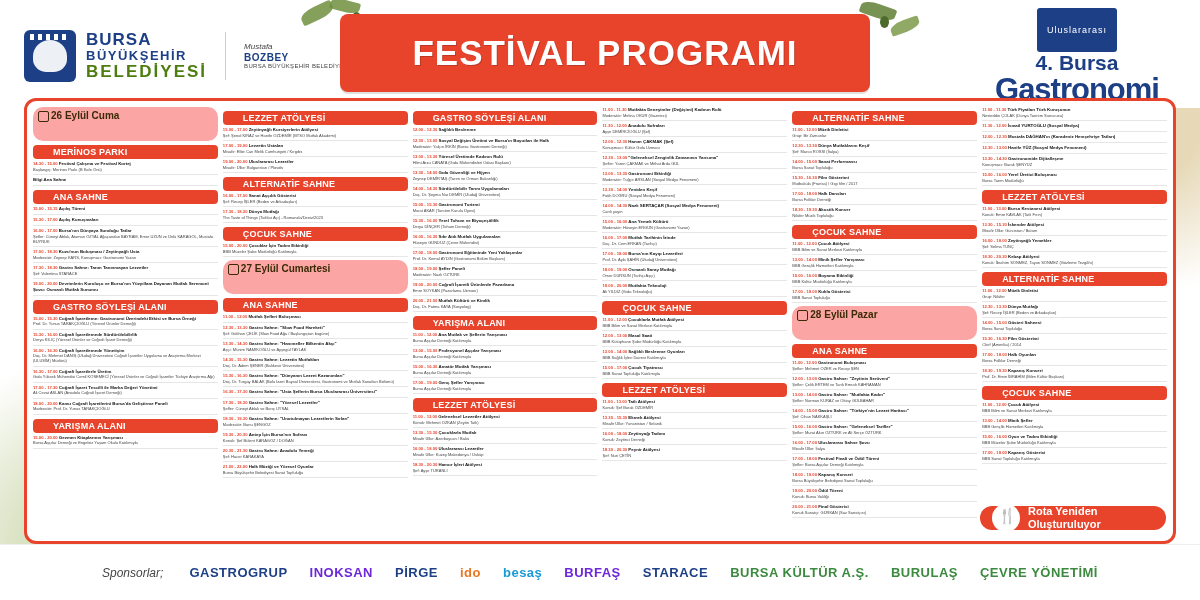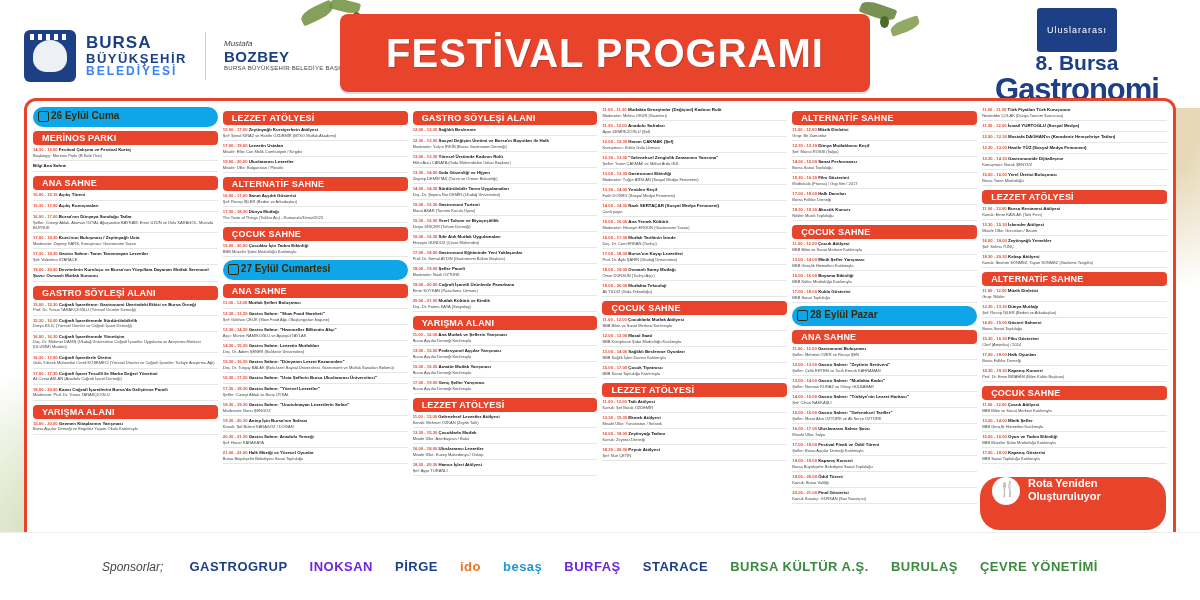--- a/index.html
+++ b/index.html
@@ -28,43 +28,43 @@
     background:#6f8f3e; opacity:.85;
   }
   .olive { position:absolute; width:9px; height:12px; border-radius:50%; background:#4d6b2a; }
   .titleplate {
     position:absolute; left:340px; top:14px; width:530px; height:78px;
     background:#e8442c; border-radius:8px;
     box-shadow:0 2px 0 rgba(0,0,0,.12);
     display:flex; align-items:center; justify-content:center;
   }
   .titleplate h1 {
-    margin:0; color:#fff; font-size:40px; letter-spacing:1px;
+    margin:0; color:#fff; font-size:35px; letter-spacing:1px;
     font-family:"Liberation Sans", sans-serif; font-weight:bold;
     text-shadow:1px 1px 0 rgba(0,0,0,.18);
   }
   
   .bursalogo { position:absolute; left:24px; top:30px; display:flex; align-items:center; gap:10px; }
   .crest { width:52px; height:52px; border-radius:6px; background:#1d3f85; position:relative; }
   .crest:after {
     content:""; position:absolute; left:9px; top:10px; width:34px; height:32px;
     background:#fff; border-radius:50% 50% 40% 40%; opacity:.92;
   }
   .crest:before {
     content:""; position:absolute; left:6px; top:4px; width:40px; height:6px;
     background:repeating-linear-gradient(90deg,#fff 0 4px,transparent 4px 8px);
   }
   .bursatext { line-height:1.05; }
   .bursatext .l1 { font-size:17px; font-weight:bold; color:#1d3f85; letter-spacing:1px; }
   .bursatext .l2 { font-size:13px; font-weight:bold; color:#1d3f85; letter-spacing:1.5px; }
-  .bursatext .l3 { font-size:12px; font-weight:bold; color:#3b82f6; letter-spacing:2px; }
+  .bursatext .l3 { font-size:17px; font-weight:bold; color:#4d7c0f; letter-spacing:2px; }
   .divline { width:1px; height:48px; background:#cfcfcf; margin:0 8px; }
   .mayor { line-height:1.1; }
   .mayor .m0 { font-size:8px; color:#444; font-style:italic; }
-  .mayor .m1 { font-size:15px; font-weight:bold; color:#1d3f85; letter-spacing:.5px; }
+  .mayor .m1 { font-size:10px; font-weight:bold; color:#1d3f85; letter-spacing:.5px; }
   .mayor .m2 { font-size:6px; color:#444; letter-spacing:.3px; }
   
   .gastrologo { position:absolute; right:18px; top:8px; width:210px; text-align:center; color:#1d3f85; }
   .gastrologo .ul {
     display:inline-block; background:#1d3f85; color:#fff; font-size:9px;
     padding:17px 10px; border-radius:3px; letter-spacing:1px;
   }
   .gastrologo .g1 { font-size:21px; font-weight:bold; line-height:1.05; }
   .gastrologo .g2 { font-size:31px; font-weight:bold; line-height:1; letter-spacing:-1px; }
   .gastrologo .g3 { font-size:24px; font-style:italic; font-weight:bold; line-height:1.1; }
@@ -74,54 +74,54 @@
     border:3px solid #e8442c; border-radius:12px;
     background:#fff;
   }
   .cols {
     position:absolute; inset:6px 6px 6px 6px;
     display:flex; gap:5px; font-size:4px;
   }
   .col { flex:1 1 0; min-width:0; }
   
   .daypill {
-    background:#0ea5e9; color:#3a2a05; border-radius:10px;
-    font-size:10px; font-weight:bold; padding:3px 6px 6px 18px;
+    background:#fca5a5; color:#3a2a05; border-radius:10px;
+    font-size:10px; font-weight:bold; padding:3px 6px 20px 18px;
     position:relative; 
   }
   .daypill:before{
     content:""; position:absolute; left:5px; top:4px; width:9px; height:9px;
     border:1.5px solid #3a2a05; border-radius:2px;
   }
   .venue {
     background:#e8442c; color:#fff; border-radius:4px;
-    font-size:9px; font-weight:bold; padding:2px 9px; margin:4px 0 2px;
+    font-size:9px; font-weight:bold; padding:2px 20px; margin:4px 0 2px;
     letter-spacing:.2px;
   }
   .block { margin-bottom:3px; }
   .ev { margin-bottom:2.5px; line-height:1.25; }
   .ev .t { color:#e8442c; font-weight:bold; font-size:4.2px; }
   .ev .n { color:#111; font-weight:bold; font-size:4.4px; }
   .ev .d { color:#444; font-size:4px; display:block; }
   .hr { height:1px; background:#e6e6e6; margin:2px 0; }
   
   .sponsorbar {
-    position:absolute; left:0; right:0; bottom:0; height:68px;
+    position:absolute; left:0; right:0; bottom:0; height:56px;
     background:#fff; border-top:1px solid #eee;
     display:flex; align-items:center; justify-content:center; gap:22px;
   }
   .sp { font-size:13px; font-weight:bold; color:#2b2b2b; letter-spacing:.5px; }
   .sp.blue { color:#1d3f85; } .sp.red { color:#6d28d9; } .sp.green { color:#3c8a3f; }
   .sp.orange { color:#e87722; } .sp.cyan { color:#1a9ad6; }
   .sponsorlabel { font-size:12px; color:#444; font-style:italic; margin-right:4px; }
   
   .rota {
-    position:absolute; right:34px; bottom:70px; width:186px; height:53px;
+    position:absolute; right:34px; bottom:70px; width:186px; height:24px;
     background:#e8442c; border-radius:20px; color:#fff;
-    display:flex; align-items:flex-start; gap:8px; padding:0 12px;
+    display:flex; align-items:center; gap:8px; padding:0 12px;
   }
   .rota .circ { width:28px; height:28px; border-radius:50%; background:#fff; position:relative; }
   .rota .circ:after {
     content:"\1F374"; position:absolute; left:6px; top:3px; font-size:15px; color:#e8442c;
   }
   .rota .txt { font-size:11px; font-weight:bold; line-height:1.15; }
 </style>
 </head>
 <body>
 
@@ -151,21 +151,21 @@
         <div class="m2">BURSA BÜYÜKŞEHİR BELEDİYE BAŞKANI</div>
       </div>
     </div>
 
     <div class="titleplate">
       <h1>FESTİVAL PROGRAMI</h1>
     </div>
 
     <div class="gastrologo">
       <div class="ul">Uluslararası</div>
-      <div class="g1">8. Bursa</div>
+      <div class="g1">4. Bursa</div>
       <div class="g2">Gastronomi</div>
       <div class="g3">Festivali</div>
     </div>
   </div>
 
   <div class="frame">
     <div class="cols" id="cols">
         <div class="col">
           <div class="daypill">26 Eylül Cuma</div>
           <div class="block"></div>

